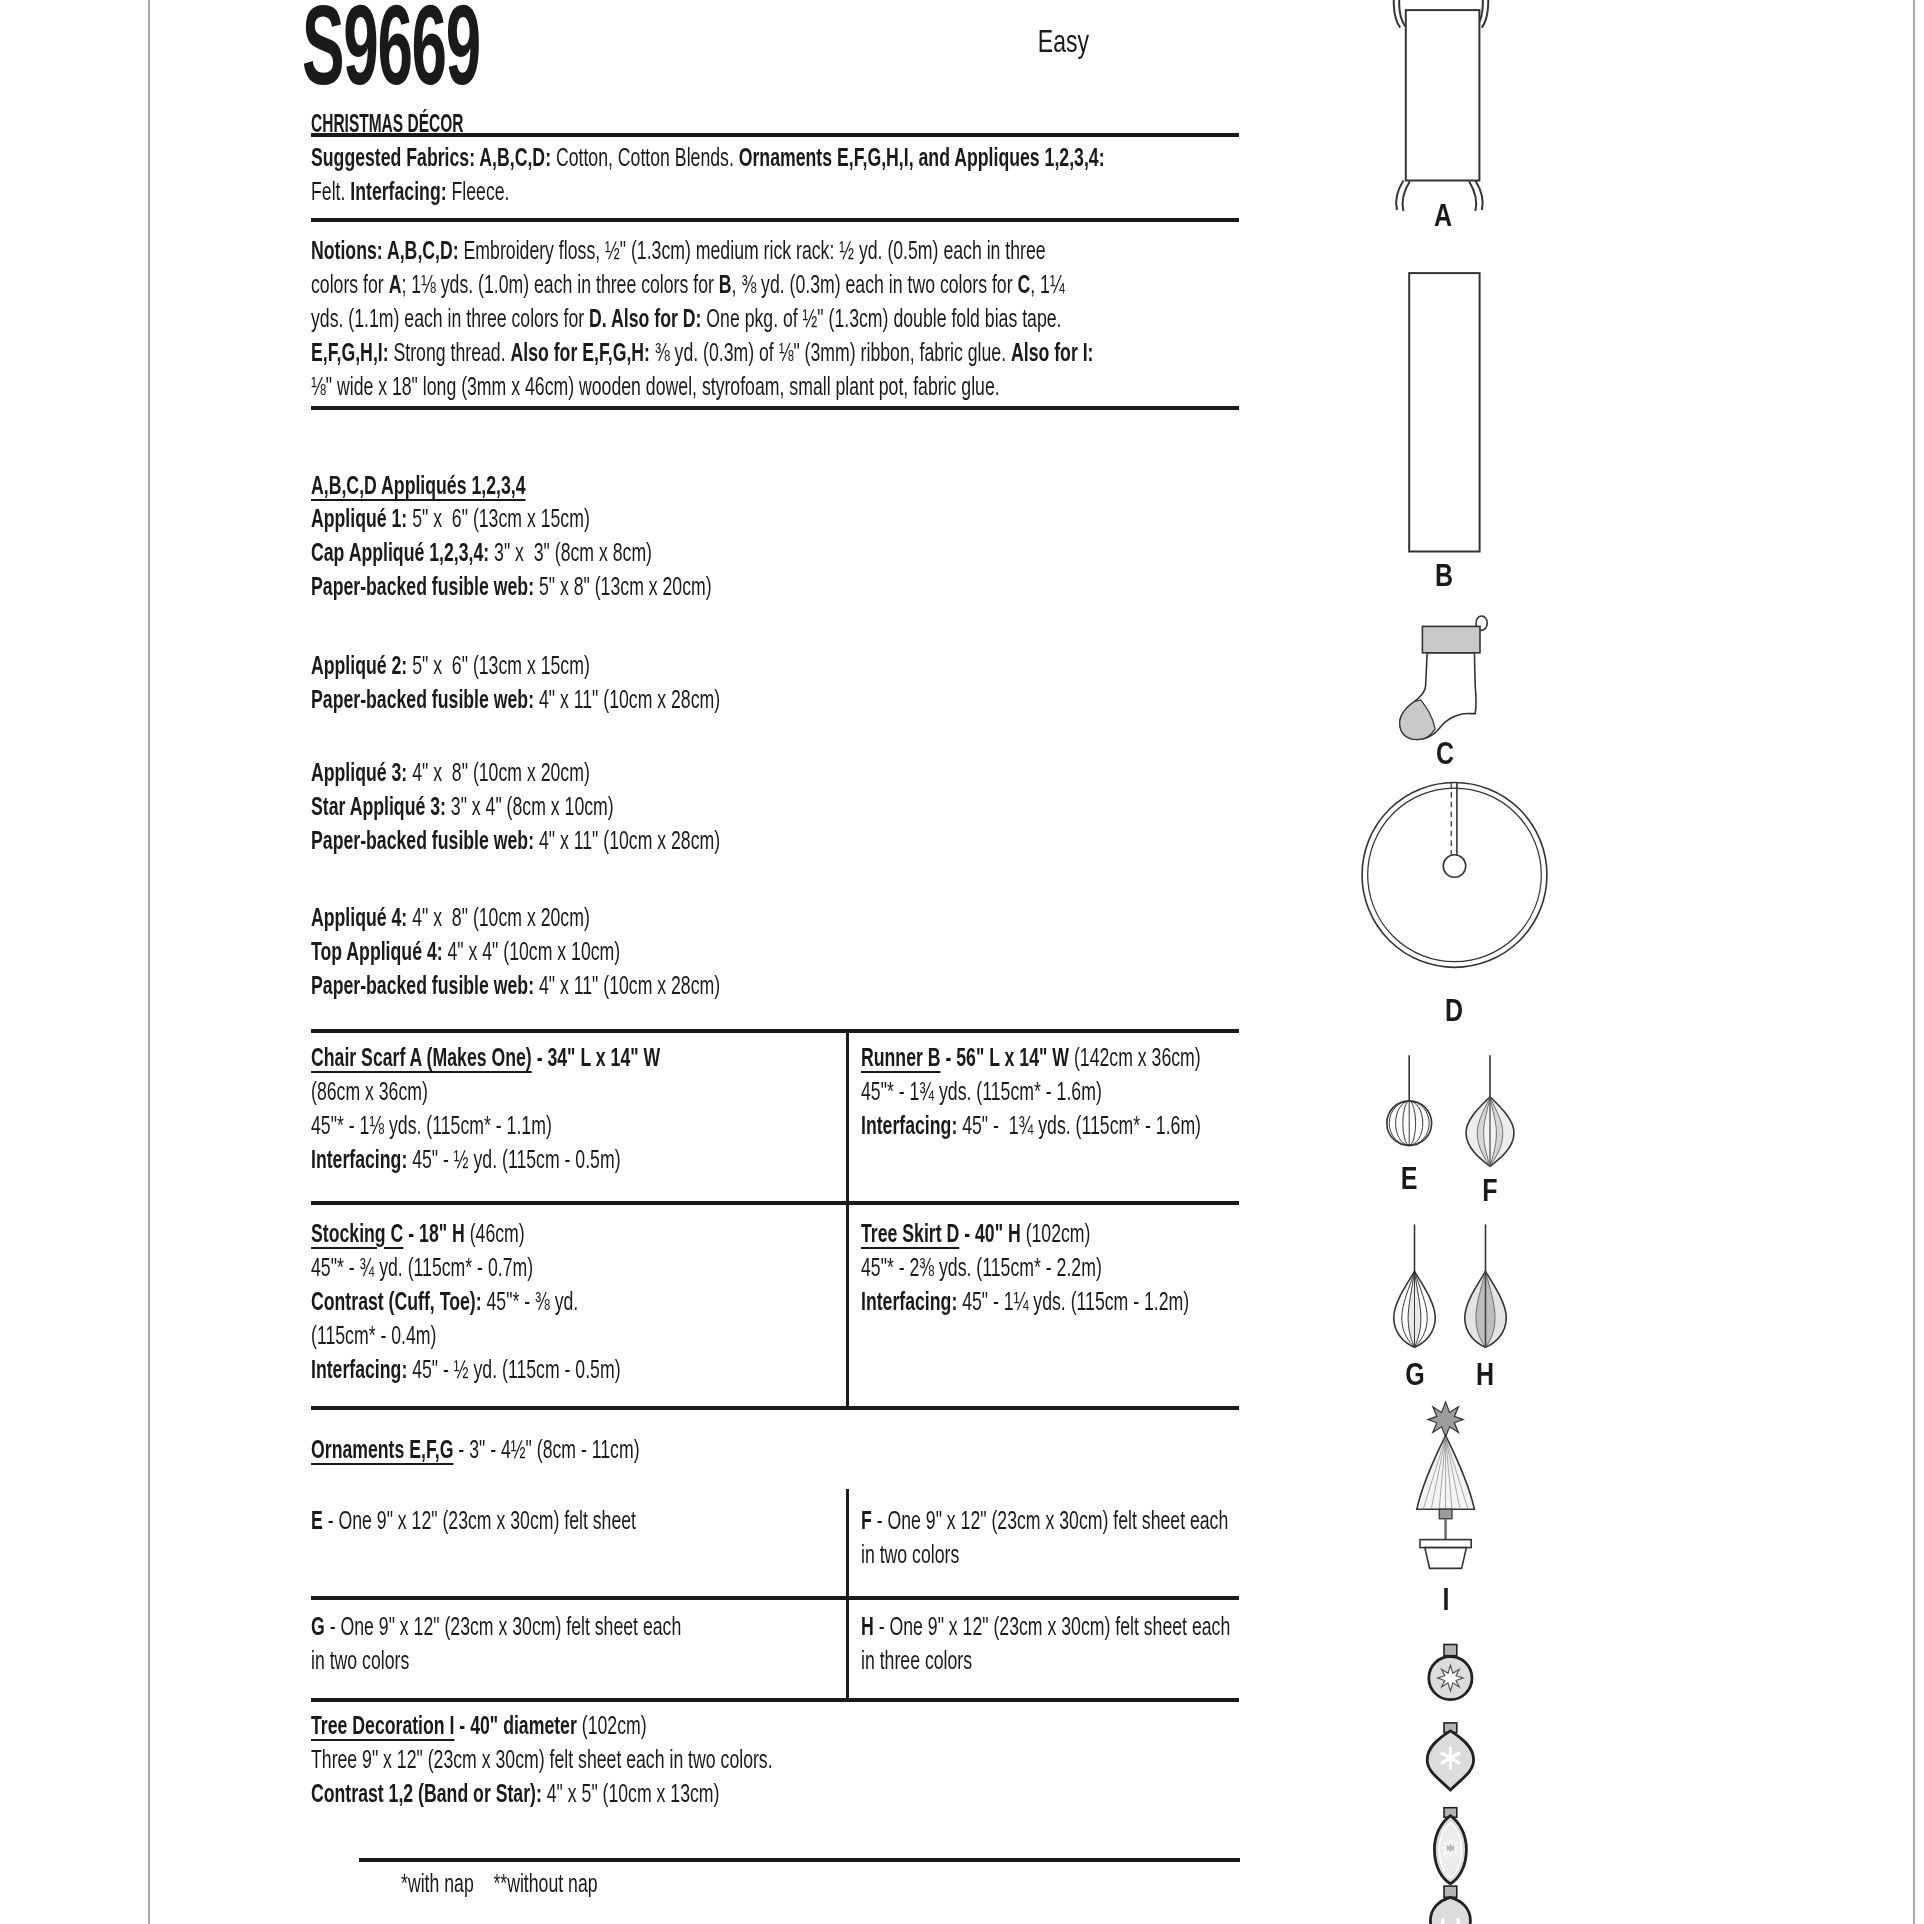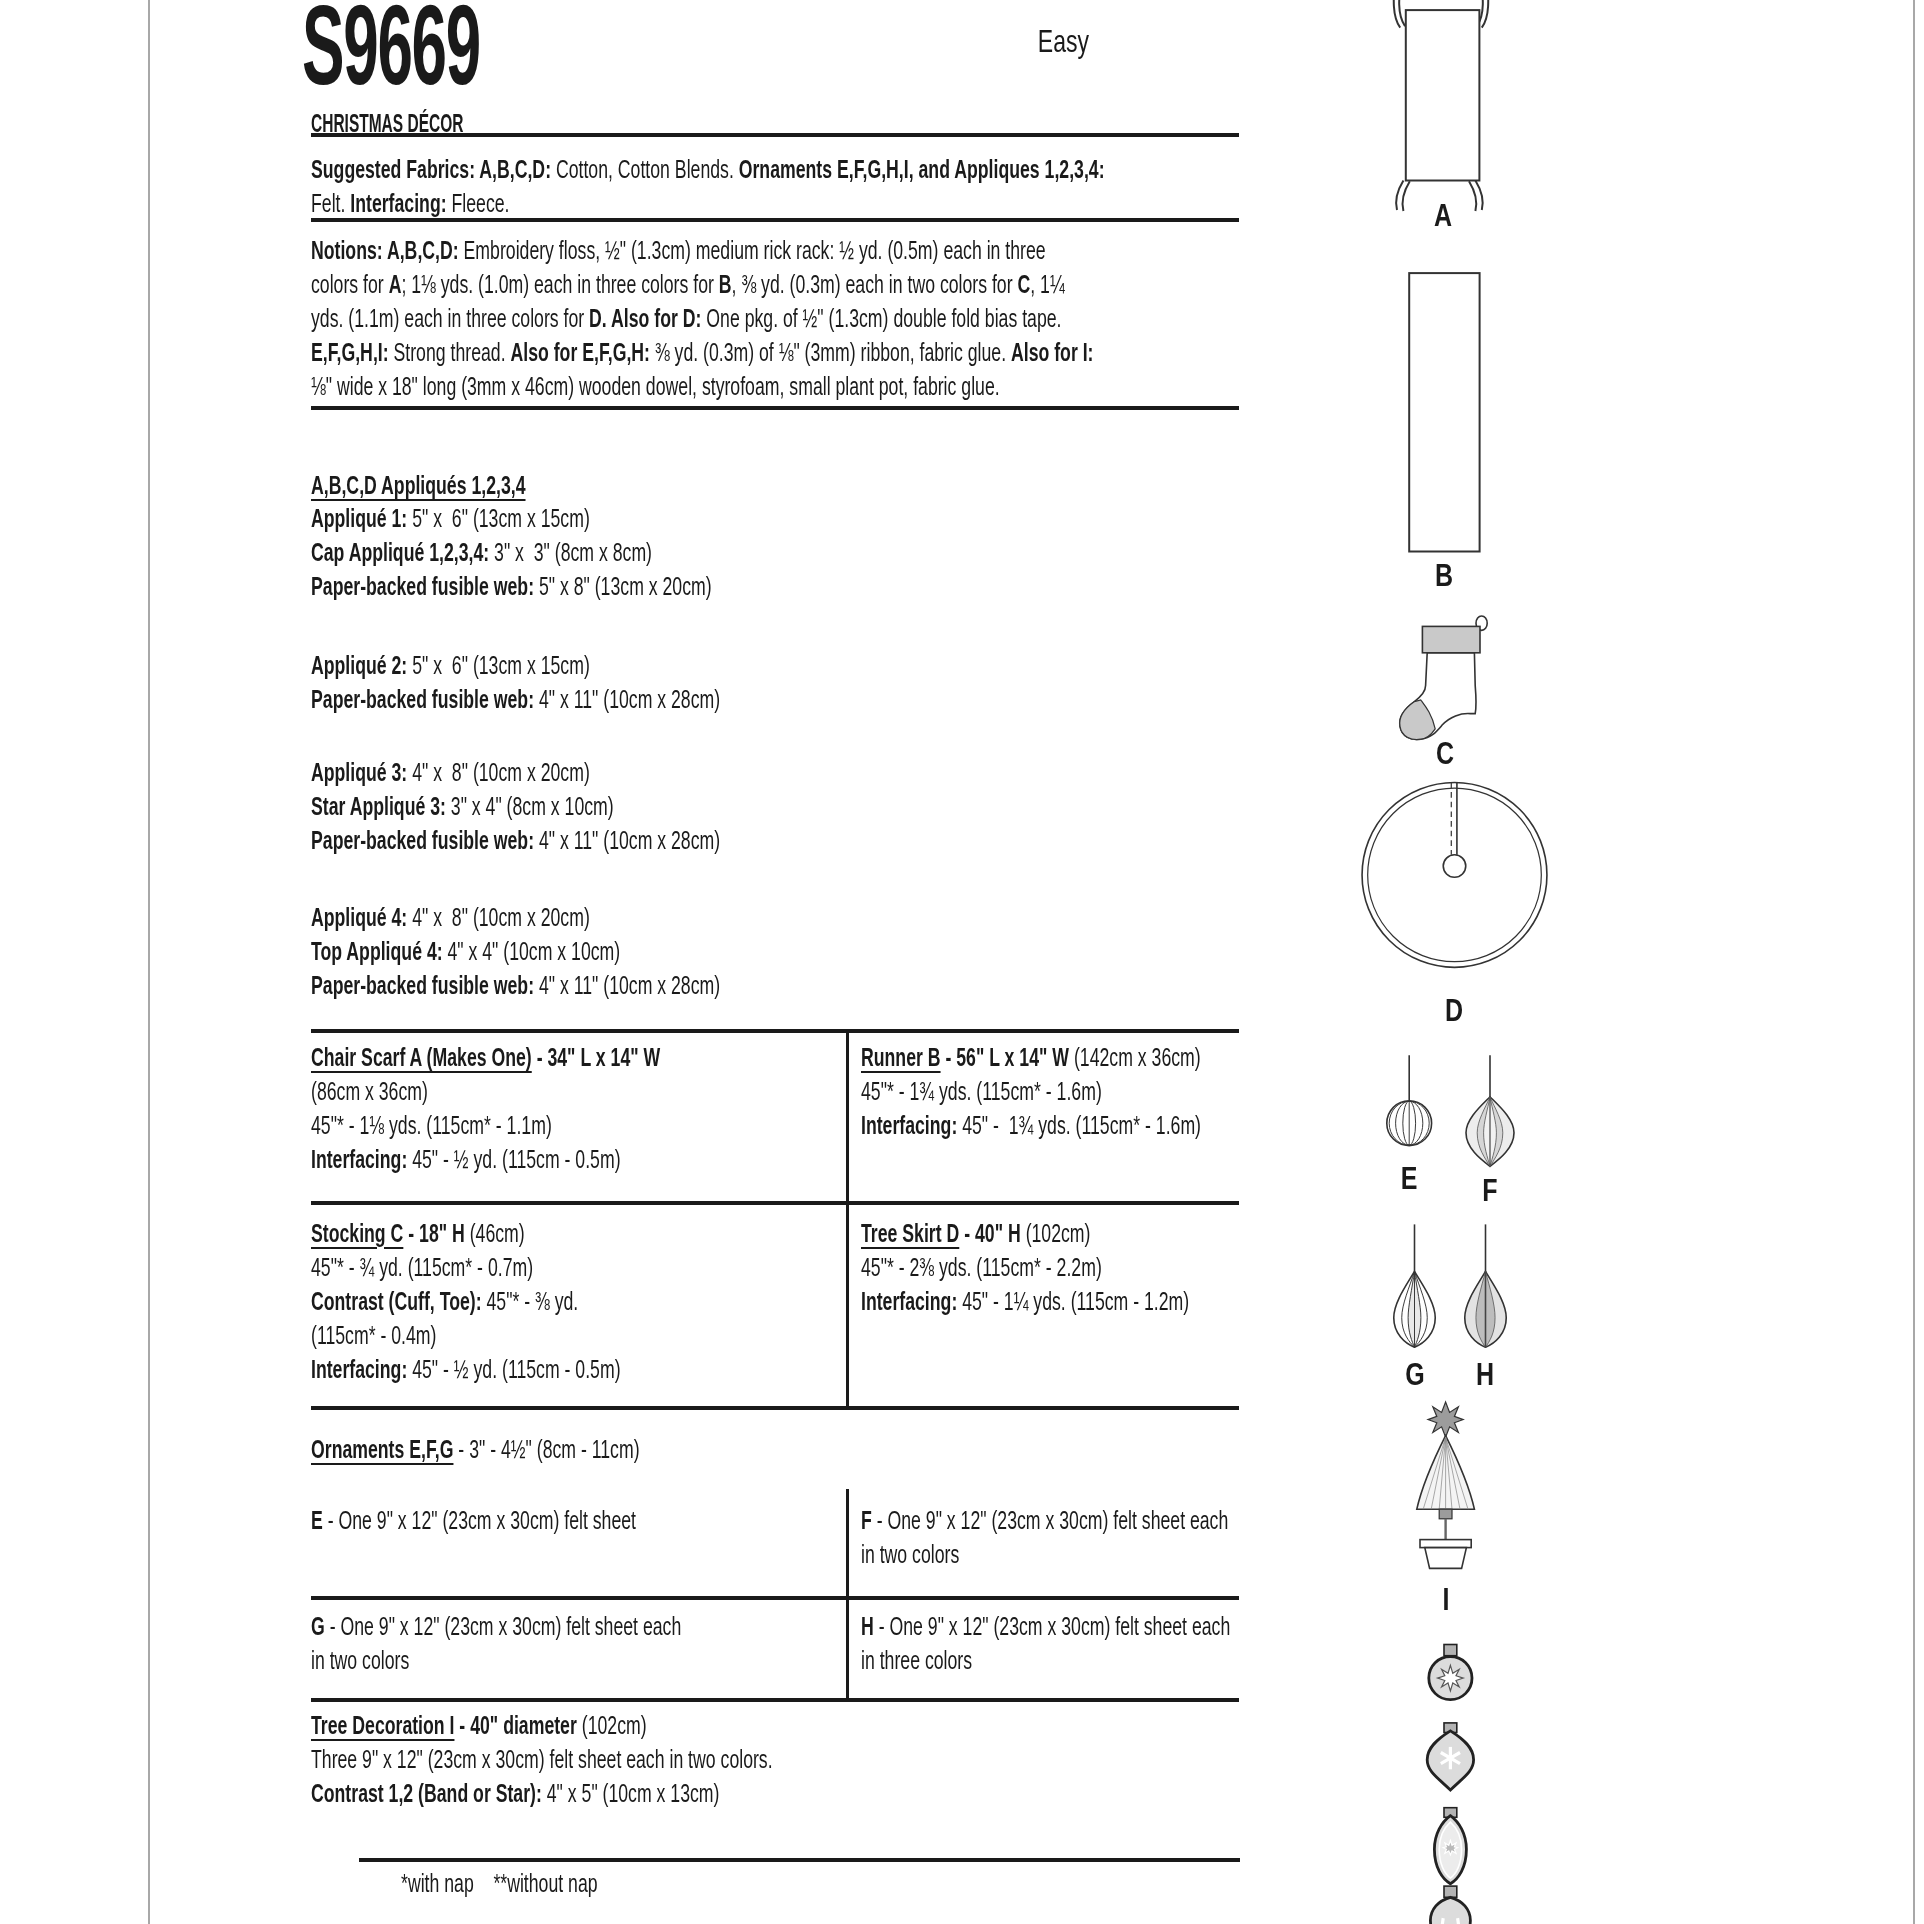--- a/index.html
+++ b/index.html
@@ -50,21 +50,21 @@
 <div class="rule" style="left:311px;top:406px;width:928px;"></div>
 <div class="rule" style="left:311px;top:1029px;width:928px;"></div>
 <div class="rule" style="left:311px;top:1201px;width:928px;"></div>
 <div class="rule" style="left:311px;top:1406px;width:928px;"></div>
 <div class="rule" style="left:311px;top:1596px;width:928px;"></div>
 <div class="rule" style="left:311px;top:1698px;width:928px;"></div>
 <div class="rule" style="left:359px;top:1858px;width:881px;"></div>
 <div class="vdiv" style="left:846px;top:1029px;height:380px;"></div>
 <div class="vdiv" style="left:846px;top:1489px;height:213px;"></div>
 
-<div class="abs" style="left:311px;top:152px;">
+<div class="abs" style="left:311px;top:140px;">
   <div class="ln"><span class="b">Suggested Fabrics: A,B,C,D:</span><span> Cotton, Cotton Blends. </span><span class="b">Ornaments E,F,G,H,I, and Appliques 1,2,3,4:</span></div>
   <div class="ln"><span>Felt. </span><span class="b">Interfacing:</span><span> Fleece.</span></div>
 </div>
 
 <div class="abs" style="left:311px;top:233px;">
   <div class="ln"><span class="b">Notions: A,B,C,D:</span><span> Embroidery floss, ½" (1.3cm) medium rick rack: ½ yd. (0.5m) each in three</span></div>
   <div class="ln"><span>colors for </span><span class="b">A</span><span>; 1⅛ yds. (1.0m) each in three colors for </span><span class="b">B</span><span>, ⅜ yd. (0.3m) each in two colors for </span><span class="b">C</span><span>, 1¼</span></div>
   <div class="ln"><span>yds. (1.1m) each in three colors for </span><span class="b">D. Also for D:</span><span> One pkg. of ½" (1.3cm) double fold bias tape.</span></div>
   <div class="ln"><span class="b">E,F,G,H,I:</span><span> Strong thread. </span><span class="b">Also for E,F,G,H:</span><span> ⅜ yd. (0.3m) of ⅛" (3mm) ribbon, fabric glue. </span><span class="b">Also for I:</span></div>
   <div class="ln"><span>⅛" wide x 18" long (3mm x 46cm) wooden dowel, styrofoam, small plant pot, fabric glue.</span></div>

